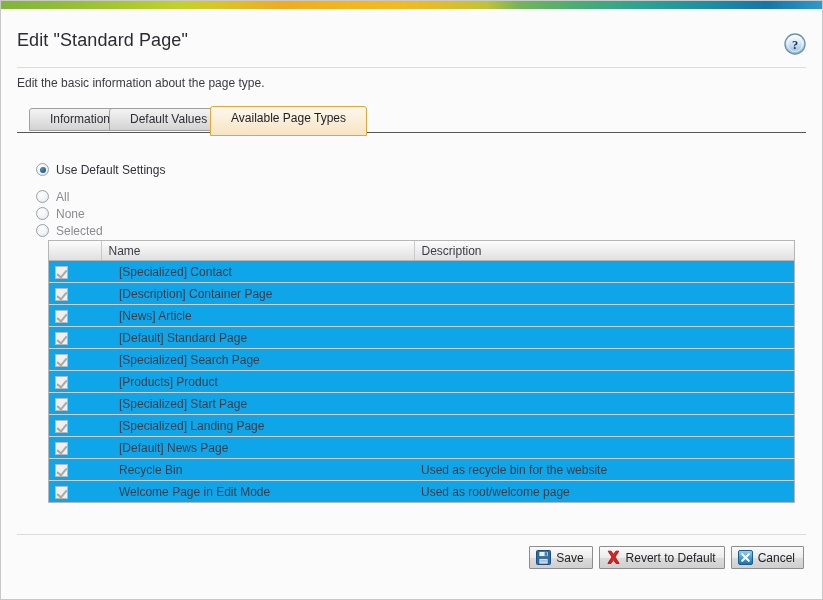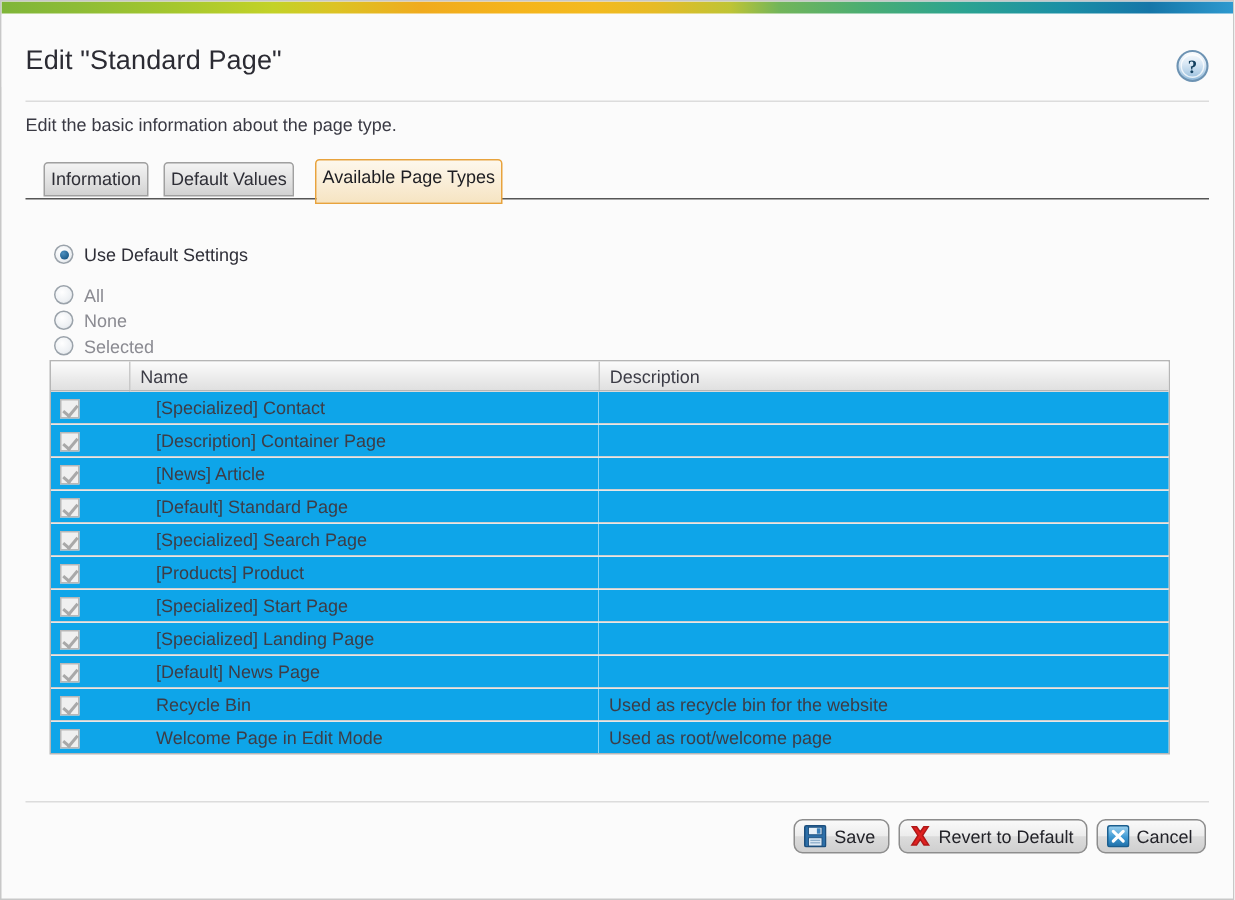--- a/index.html
+++ b/index.html
@@ -103,21 +103,21 @@
     left: 28px;
     top: 107px;
     height: 25px;
   }
   .tab {
     position: absolute;
     top: 0;
     height: 23px;
     box-sizing: border-box;
     line-height: 21px;
-    padding: 0 4px;
+    padding: 0 20px;
     font-size: 12px;
     color: #2e2e36;
     border: 1px solid #a0a0a0;
     border-radius: 3px 3px 0 0;
     background: linear-gradient(to bottom, #f3f3f3 0%, #e2e2e2 55%, #d2d2d2 100%);
     cursor: pointer;
     white-space: nowrap;
     text-align: right;
   }
   .tab.active {
@@ -175,21 +175,21 @@
     margin-left: 7px;
     font-size: 12px;
     color: #2f2f38;
     white-space: nowrap;
   }
   .radio-label.disabled { color: #8b8b92; }
 
   
   #types-table {
     position: absolute;
-    left: 32px;
+    left: 47px;
     top: 239px;
     width: 747px;
     border: 1px solid #b6b6b6;
     box-sizing: border-box;
     background: #ffffff;
   }
   table.grid {
     width: 100%;
     border-collapse: collapse;
     table-layout: fixed;
@@ -269,21 +269,21 @@
   .btn {
     height: 23px;
     box-sizing: border-box;
     display: flex;
     align-items: center;
     gap: 5px;
     padding: 0 8px 0 6px;
     font-size: 12px;
     color: #232329;
     border: 1px solid #8d8d8d;
-    border-radius: 6px;
+    border-radius: 1px;
     background: linear-gradient(to bottom, #fafafa 0%, #ececec 50%, #dcdcdc 51%, #cfcfcf 100%);
     cursor: pointer;
     white-space: nowrap;
   }
   .btn-ico { width: 15px; height: 15px; flex: 0 0 auto; display: block; }
 </style>
 </head>
 <body>
 
 <div id="app">

